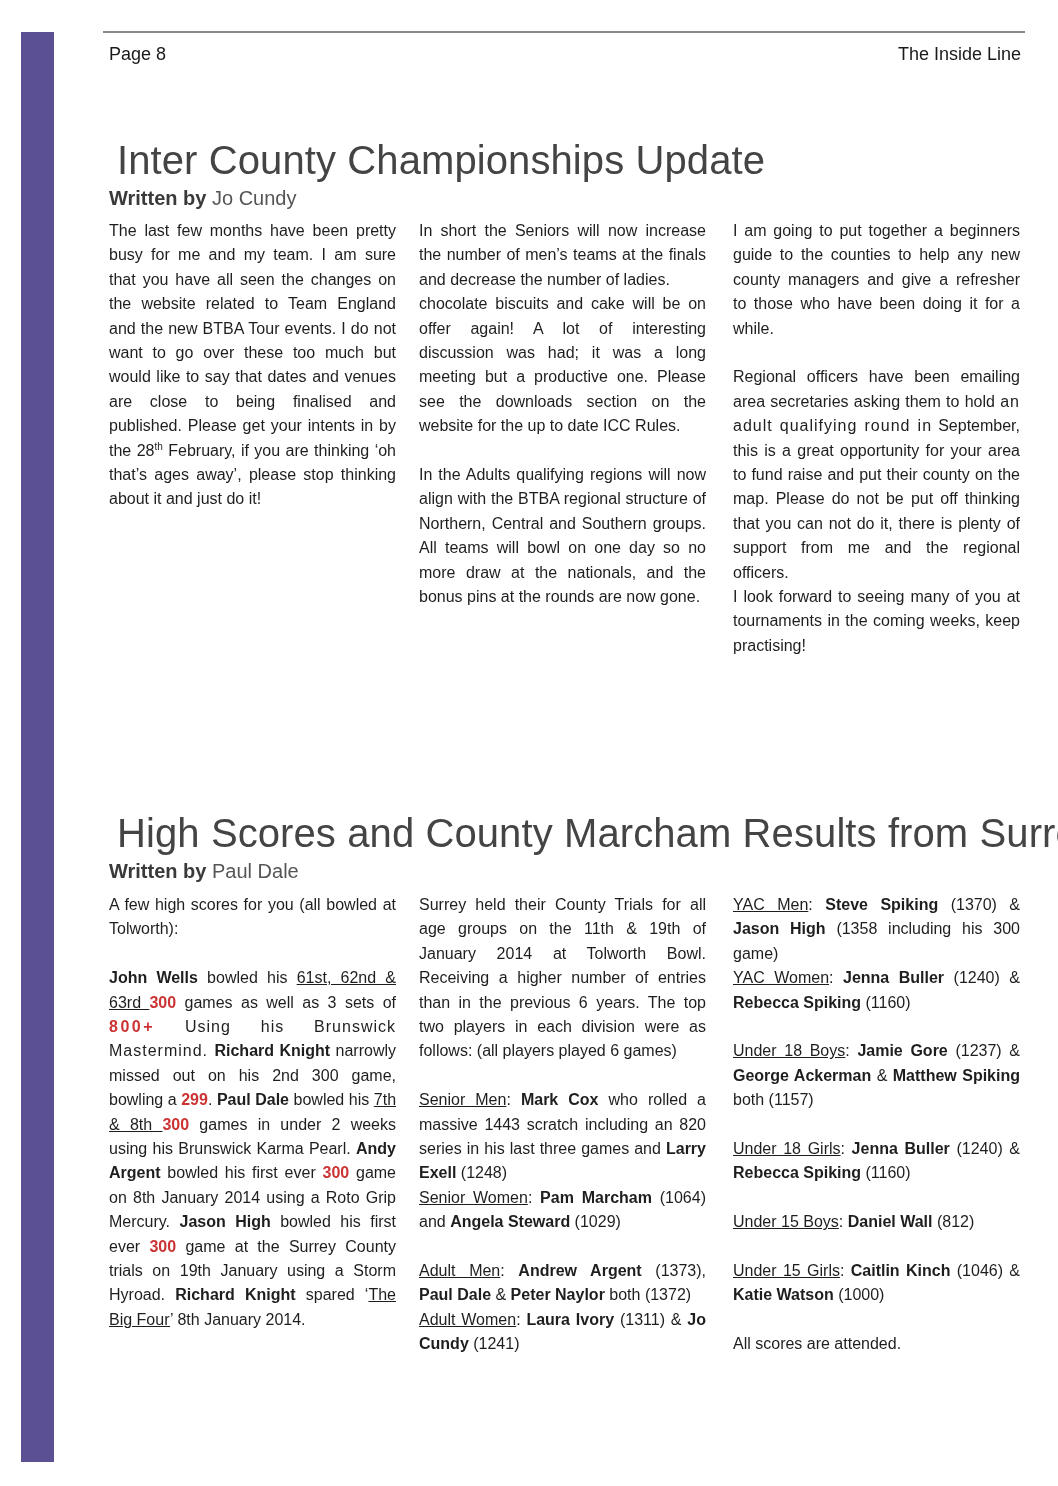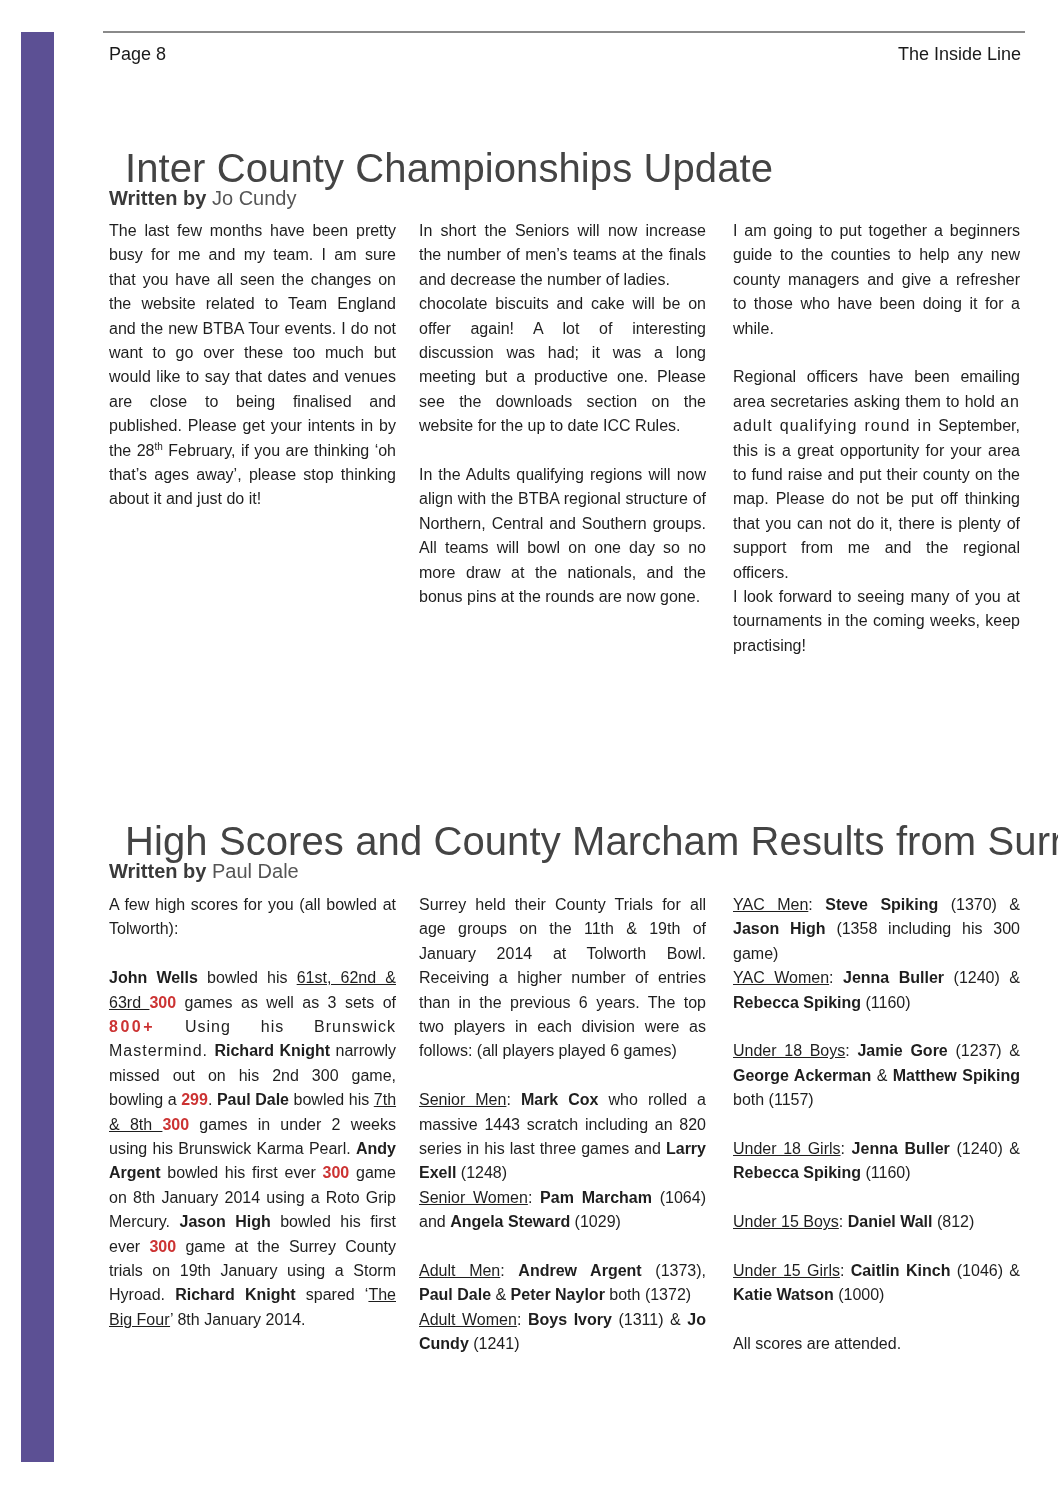--- a/index.html
+++ b/index.html
@@ -36,21 +36,21 @@
       top: 44px;
       font-size: 18px;
       color: #1a1a1a;
     }
     .header-left { left: 109px; }
     .header-right { right: 37px; }
 
     .article-title {
       position: absolute;
       left: 109px;
-      margin: 16px;
+      margin: 8px;
       font-weight: normal;
       font-size: 40px;
       color: #444444;
       letter-spacing: 0.1px;
       white-space: nowrap;
     }
     .byline {
       position: absolute;
       left: 109px;
       font-size: 20px;
@@ -123,21 +123,21 @@
 </div>
 
 <div class="col c2" style="top:893px;">
   <p>Surrey held their County Trials for all age groups on the 11th &amp; 19th of January 2014 at Tolworth Bowl. Receiving a higher number of entries than in the previous 6 years. The top two players in each division were as follows: (all players played 6 games)</p>
   <div class="gap"></div>
   <div id="results-col2">
       <p><span class="u">Senior Men</span>: <b>Mark Cox</b> who rolled a massive 1443 scratch including an 820 series in his last three games and <b>Larry Exell</b> (1248)</p>
       <p><span class="u">Senior Women</span>: <b>Pam Marcham</b> (1064) and <b>Angela Steward</b> (1029)</p>
       <div class="gap"></div>
       <p><span class="u">Adult Men</span>: <b>Andrew Argent</b> (1373), <b>Paul Dale</b> &amp; <b>Peter Naylor</b> both (1372)</p>
-      <p><span class="u">Adult Women</span>: <b>Boys Ivory</b> (1311) &amp; <b>Jo Cundy</b> (1241)</p>
+      <p><span class="u">Adult Women</span>: <b>Laura Ivory</b> (1311) &amp; <b>Jo Cundy</b> (1241)</p>
     </div>
 </div>
 
 <div class="col c3" style="top:893px;">
   <div id="results-col3">
       <p><span class="u">YAC Men</span>: <b>Steve Spiking</b> (1370) &amp; <b>Jason High</b> (1358 including his 300 game)</p>
       <p><span class="u">YAC Women</span>: <b>Jenna Buller</b> (1240) &amp; <b>Rebecca Spiking</b> (1160)</p>
       <div class="gap"></div>
       <p><span class="u">Under 18 Boys</span>: <b>Jamie Gore</b> (1237) &amp; <b>George Ackerman</b> &amp; <b>Matthew Spiking</b> both (1157)</p>
       <div class="gap"></div>

